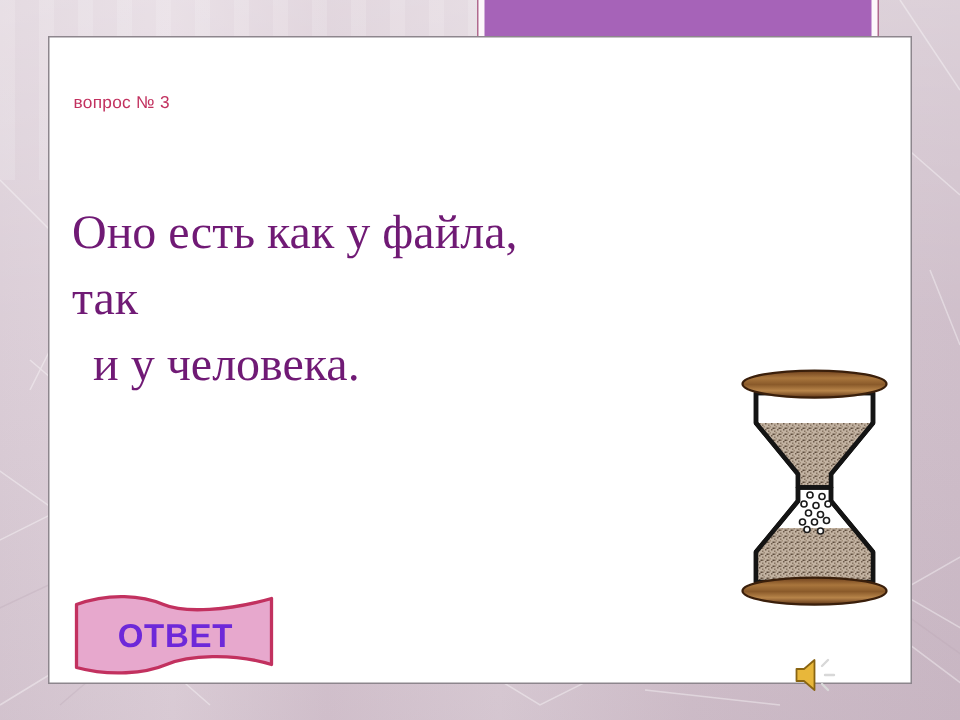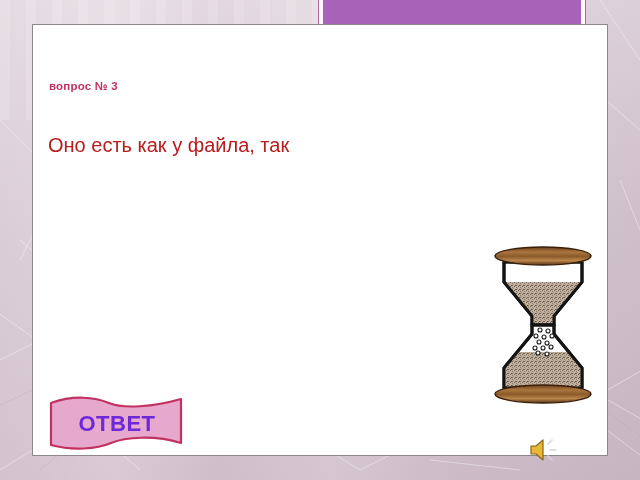--- a/index.html
+++ b/index.html
@@ -75,38 +75,39 @@
     height: 432px;
     background: #ffffff;
     border: 1px solid #8d868d;
     box-sizing: border-box;
   }
 
   
   #question-label {
     position: absolute;
     left: 16px;
-    top: 55px;
+    top: 38px;
     font-size: 11.5px;
-    font-weight: bold;
+    font-weight: normal;
     color: #c2315f;
     letter-spacing: .2px;
     white-space: nowrap;
   }
 
   
   #question-body {
     position: absolute;
     left: 15px;
     top: 107px;
     width: 330px;
-    font-size: 20px;
+    font-size: 32px;
     line-height: 1.38;
-    color: #b91c1c;
+    color: #701a75;
     text-indent: 0;
+    font-family: Liberation Serif, serif;
   }
   #question-body .ln2 { padding-left: 14px; display: block; }
 
   
   #answer-button {
     position: absolute;
     left: 14px;
     top: 368px;
     width: 140px;
     height: 62px;
@@ -175,20 +176,21 @@
   <div id="header-banner">
     <div id="header-banner-fill"></div>
   </div>
 
   <div id="content-panel">
 
     <div id="question-label">вопрос № 3</div>
 
     <div id="question-body">
       <span>Оно есть как у файла, так</span>
+      <span class="ln2">и у человека.</span>
     </div>
 
     <div id="hourglass">
       <svg width="130" height="190" viewBox="0 0 130 190" aria-hidden="true">
         <defs>
           <linearGradient id="woodGrad" x1="0" y1="0" x2="0" y2="1">
             <stop offset="0%" stop-color="#6d3f1c"></stop>
             <stop offset="28%" stop-color="#a9763d"></stop>
             <stop offset="52%" stop-color="#8a5a2a"></stop>
             <stop offset="75%" stop-color="#b8854a"></stop>

